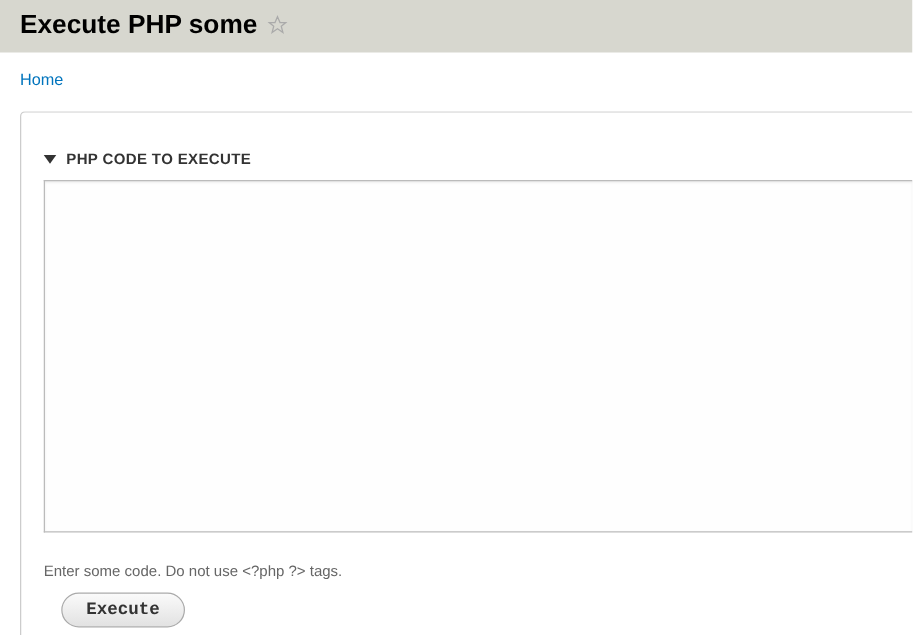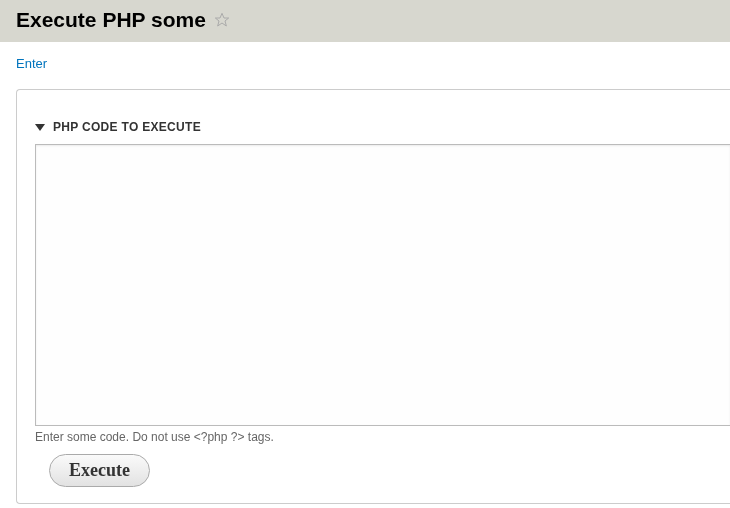--- a/index.html
+++ b/index.html
@@ -77,28 +77,28 @@
       font-family: monospace;
       font-size: 13px;
       padding: 6px;
       resize: none;
       display: block;
       box-shadow: inset 0 1px 2px rgba(0,0,0,0.08);
     }
     .help-text {
       font-size: 12px;
       color: #666;
-      margin-top: 4px;
+      margin-top: 24px;
     }
     .execute-button {
       margin-top: 10px;
       margin-left: 14px;
       padding: 5px 19px;
-      font-size: 18px;
-      font-family: Liberation Serif, serif;
+      font-size: 14px;
+      font-family: Liberation Mono, monospace;
       font-weight: bold;
       color: #333;
       background: linear-gradient(to bottom, #fafafa, #e2e2e2);
       border: 1px solid #aaa;
       border-radius: 20px;
       cursor: pointer;
     }
   </style>
 </head>
 <body>
@@ -106,21 +106,21 @@
 <div class="header-bar">
   <h1 class="page-title">Execute PHP some</h1>
   <span class="star-icon">
     <svg viewBox="0 0 24 24" fill="none" stroke="currentColor" stroke-width="1.5">
       <polygon points="12,2 15,9 22,9 16.5,13.5 18.5,21 12,16.5 5.5,21 7.5,13.5 2,9 9,9"></polygon>
     </svg>
   </span>
 </div>
 
 <div class="breadcrumb">
-  <a href="#">Enter</a>
+  <a href="#">Home</a>
 </div>
 
 <div class="fieldset-wrap">
   <div class="fieldset-legend">
     <span class="triangle"></span>
     <span class="legend-text">PHP CODE TO EXECUTE</span>
   </div>
   <textarea class="code-textarea" style=""></textarea>
   <div class="help-text">Enter some code. Do not use &lt;?php  ?&gt; tags.</div>
   <button class="execute-button">Execute</button>

